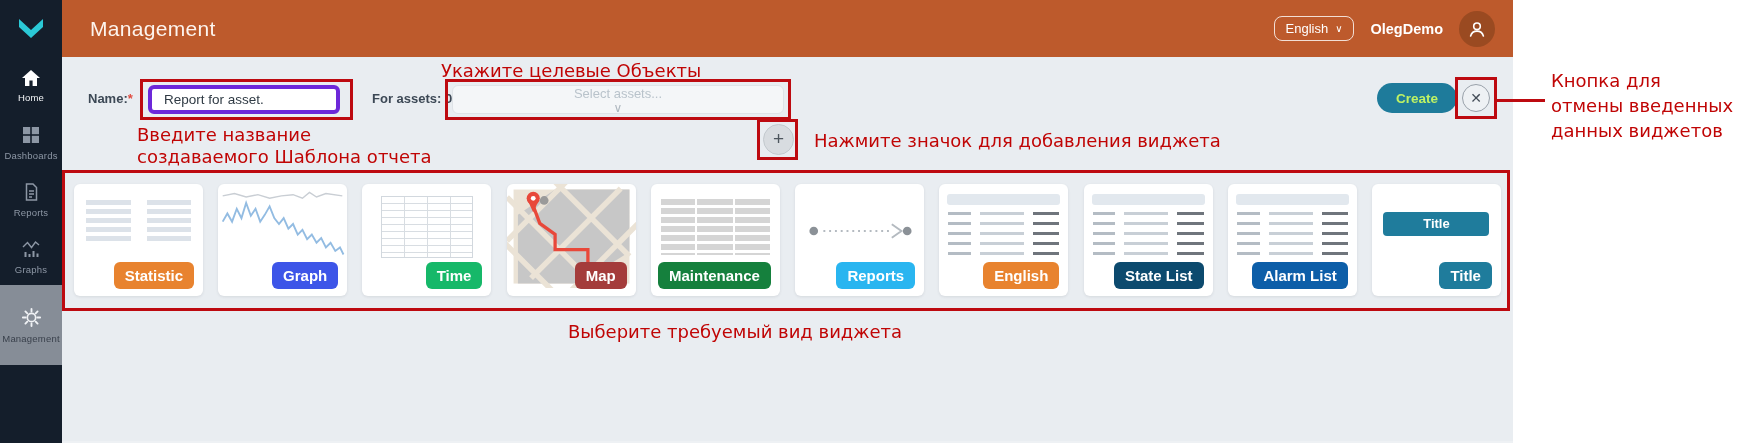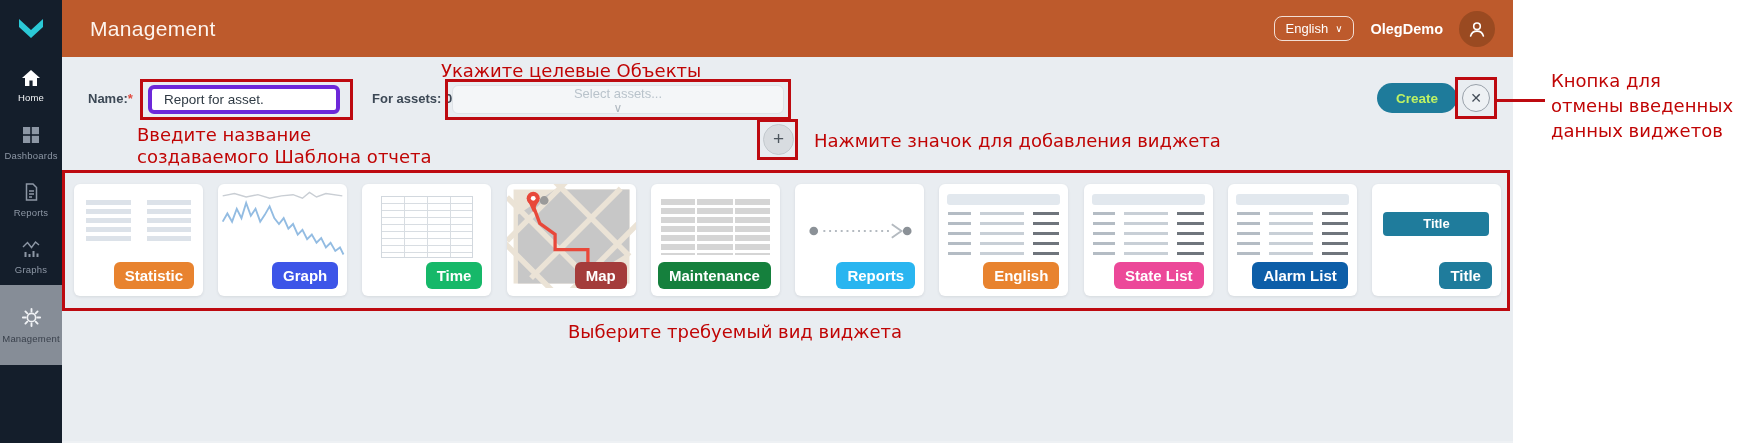--- a/index.html
+++ b/index.html
@@ -222,21 +222,21 @@
 
       <div class="card">
         <div>
           <div class="lhead"></div>
           <div class="lrows">
               <div class="lc lc1"></div>
               <div class="lc lc2"></div>
               <div class="lc lc3"></div>
             </div>
         </div>
-        <span class="badge" style="background: #ec4899;">State List</span>
+        <span class="badge" style="background: #0c4a6e;">State List</span>
       </div>
 
       <div class="card">
         <div>
           <div class="lhead"></div>
           <div class="lrows">
               <div class="lc lc1"></div>
               <div class="lc lc2"></div>
               <div class="lc lc3"></div>
             </div>

